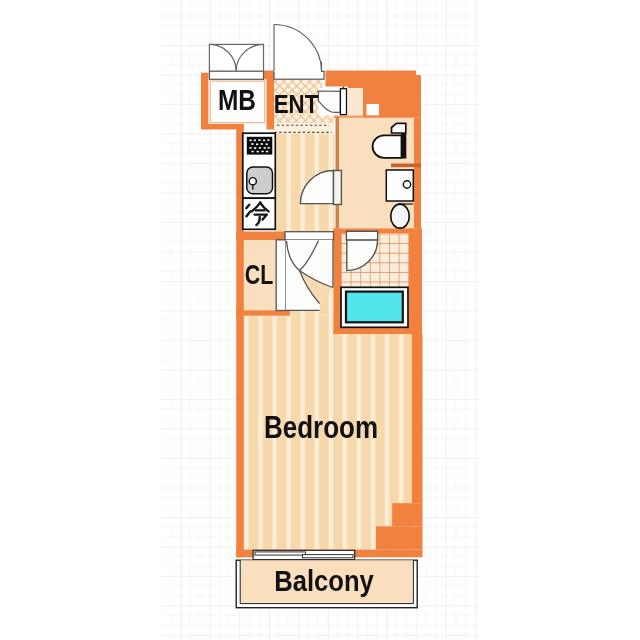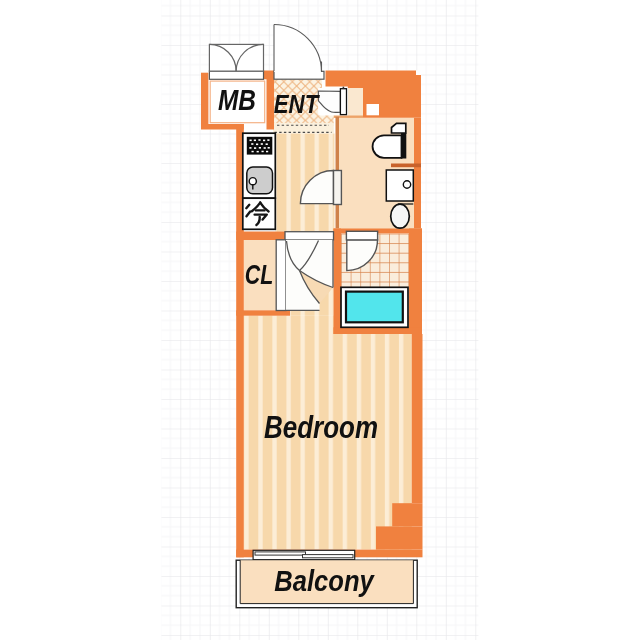--- a/index.html
+++ b/index.html
@@ -1,17 +1,17 @@
 <!DOCTYPE html>
 <html><head>
 <meta charset="utf-8">
 <style>
   html,body{margin:0;padding:0;background:#ffffff;}
   #page{position:relative;width:640px;height:640px;overflow:hidden;background:#ffffff;
-        font-family:"Liberation Sans", sans-serif;font-style:italic;}
+        font-family:"Liberation Sans", sans-serif;}
   svg{display:block}
   text{font-family:"Liberation Sans", sans-serif;font-weight:bold;fill:#111111;}
 </style>
 </head>
 <body>
 <div id="page">
 <svg width="640" height="640" viewBox="0 0 640 640">
 <defs>
 
   <pattern id="grid" width="29.5" height="29.5" patternUnits="userSpaceOnUse" patternTransform="translate(150.8,-14)">

